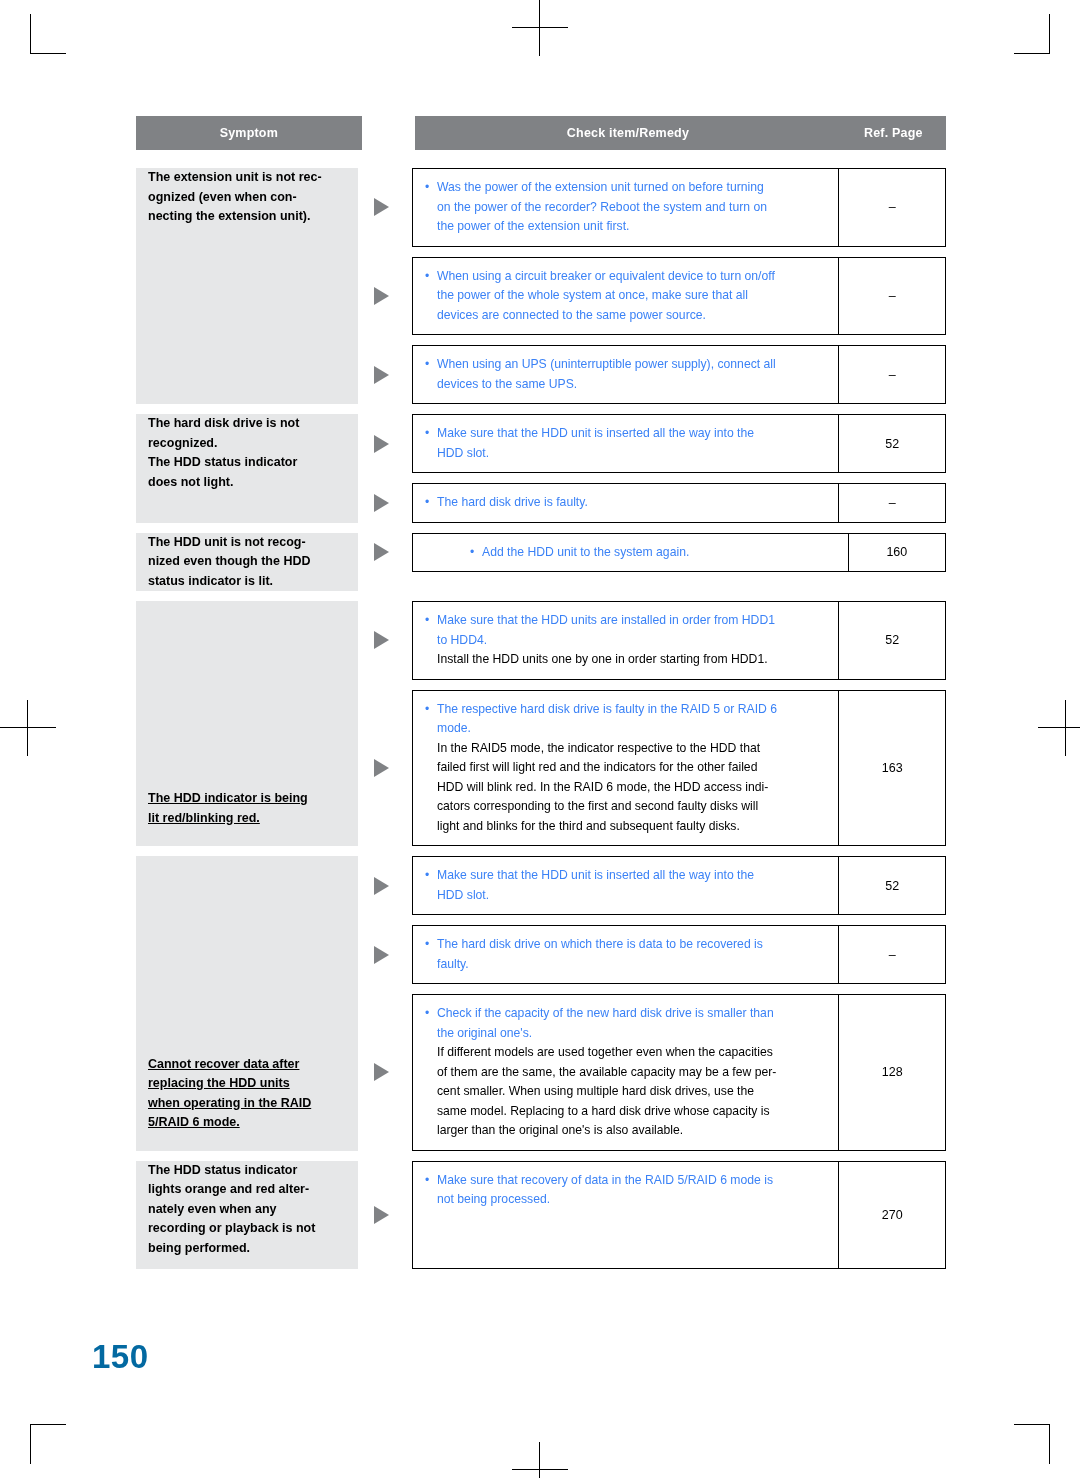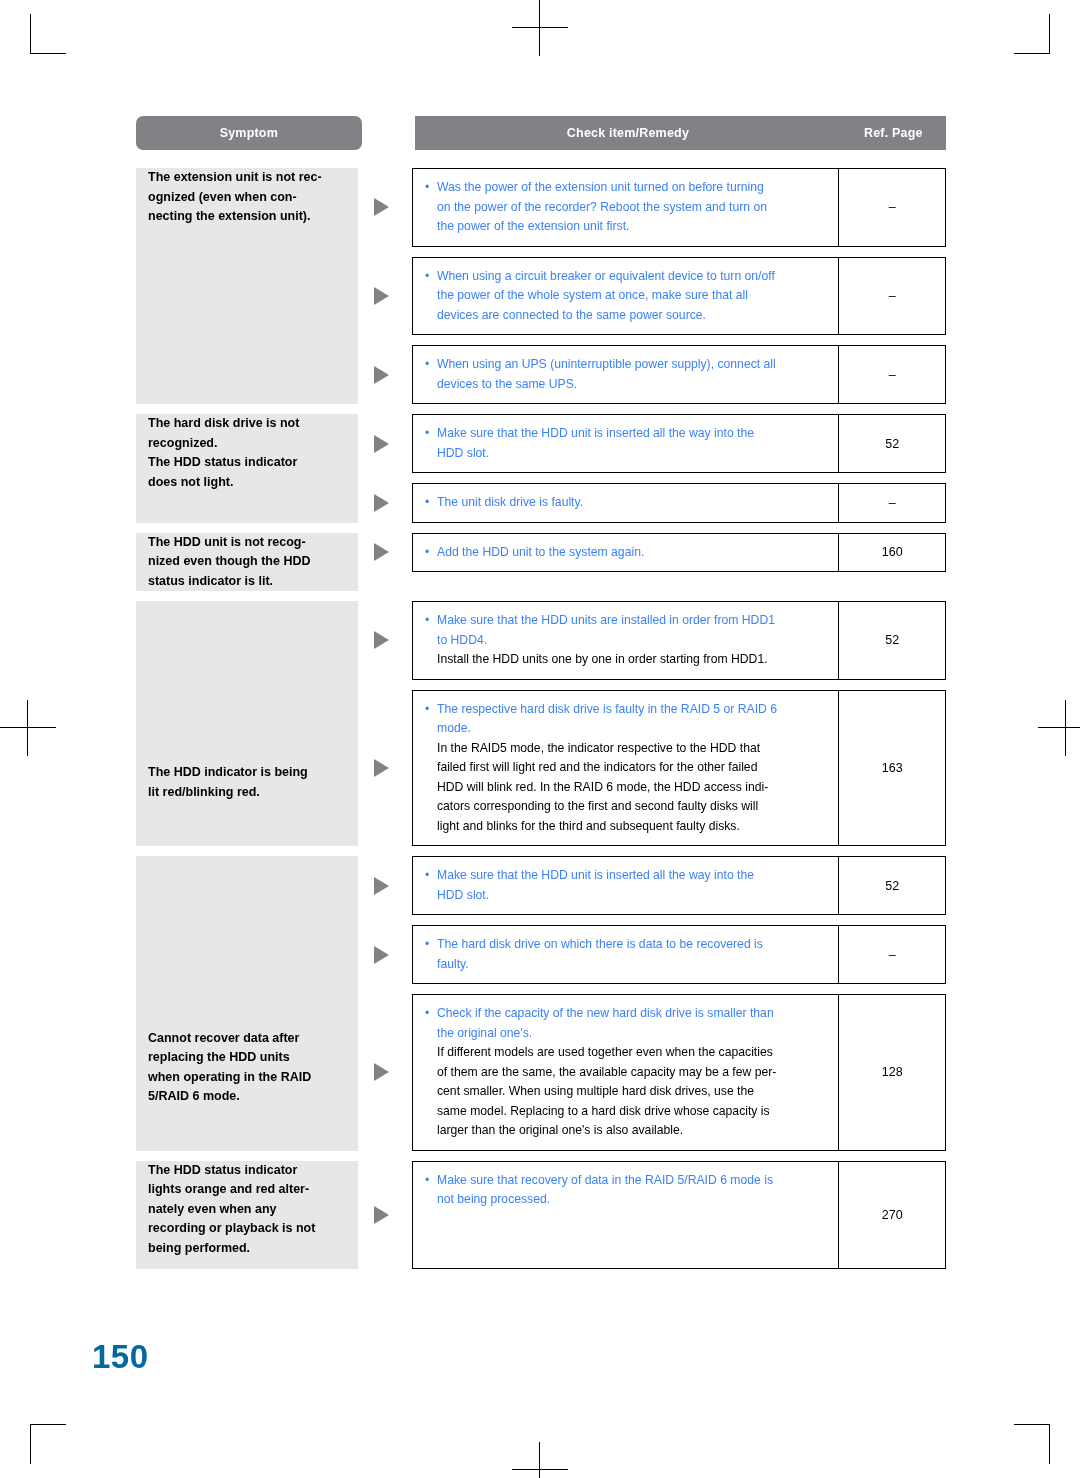--- a/index.html
+++ b/index.html
@@ -89,21 +89,21 @@
   .head-cell {
     background: #808285;
     color: #ffffff;
     font-size: 12.5px;
     font-weight: bold;
     display: flex;
     align-items: center;
     justify-content: center;
     letter-spacing: 0.2px;
   }
-  .head-symptom { width: 227px; border-radius: 7px; }
+  .head-symptom { width: 227px; }
   .head-gap { width: 54px; background: transparent; }
   .head-check { width: 428px; margin-left: 0; }
   .head-ref { width: 106px; text-align: center; }
 
   .body {
     position: relative;
   }
 
   .group {
     display: flex;
@@ -122,21 +122,22 @@
   }
   .symptom-text {
     font-size: 12.5px;
     font-weight: bold;
     line-height: 19.5px;
     color: #000;
     width: 100%;
   }
   .symptom-text.mid-bottom {
     align-self: flex-end;
-    padding-bottom: 44px;
+    padding-bottom: 18px;
+    text-decoration: underline;
   }
 
   .arrow-col {
     width: 54px;
     position: relative;
     flex: none;
   }
   .arrow {
     position: absolute;
     left: 16px;
@@ -285,35 +286,35 @@
         </div>
         <div class="rows-col">
           <div class="row sep" style="min-height: 59px;">
             <div class="check-cell">
               <div class="bullet-line">Make sure that the HDD unit is inserted all the way into the<br>HDD slot.</div>
             </div>
             <div class="ref-cell">52</div>
           </div>
           <div class="row" style="min-height: 39.5px;">
             <div class="check-cell">
-              <div class="bullet-line">The unit disk drive is faulty.</div>
+              <div class="bullet-line">The hard disk drive is faulty.</div>
             </div>
             <div class="ref-cell">–</div>
           </div>
         </div>
       </div>
       <div class="group">
         <div class="symptom-cell">
           <div class="symptom-text">The HDD unit is not recog-<br>nized even though the HDD<br>status indicator is lit.</div>
         </div>
         <div class="arrow-col">
           <div class="arrow" style="top: 10.75px;"></div>
         </div>
         <div class="rows-col">
-          <div class="row" style="min-height: 39.5px;">
+          <div class="row" style="min-height: 39.5px; padding-left: 45px;">
             <div class="check-cell">
               <div class="bullet-line">Add the HDD unit to the system again.</div>
             </div>
             <div class="ref-cell">160</div>
           </div>
         </div>
       </div>
       <div class="group">
         <div class="symptom-cell">
           <div class="symptom-text mid-bottom">The HDD indicator is being<br>lit red/blinking red.</div>

